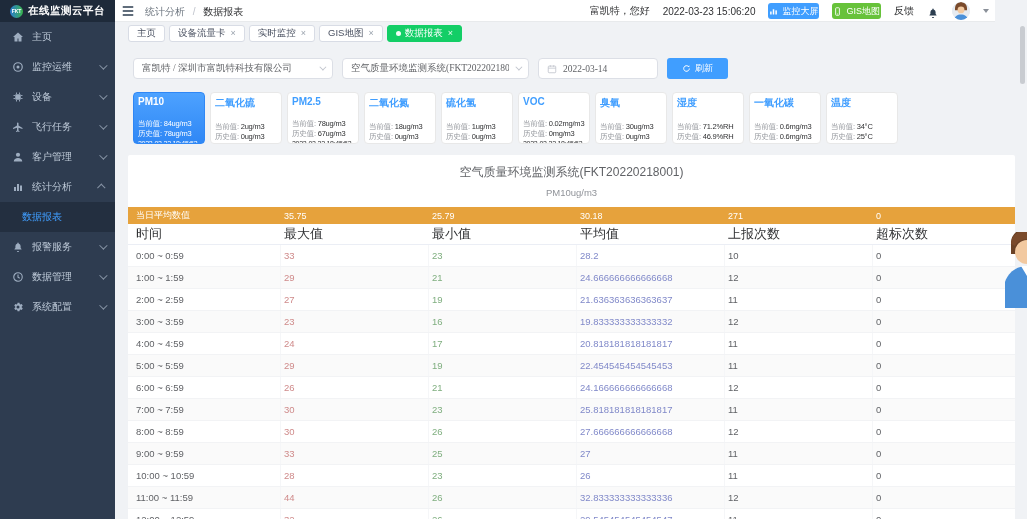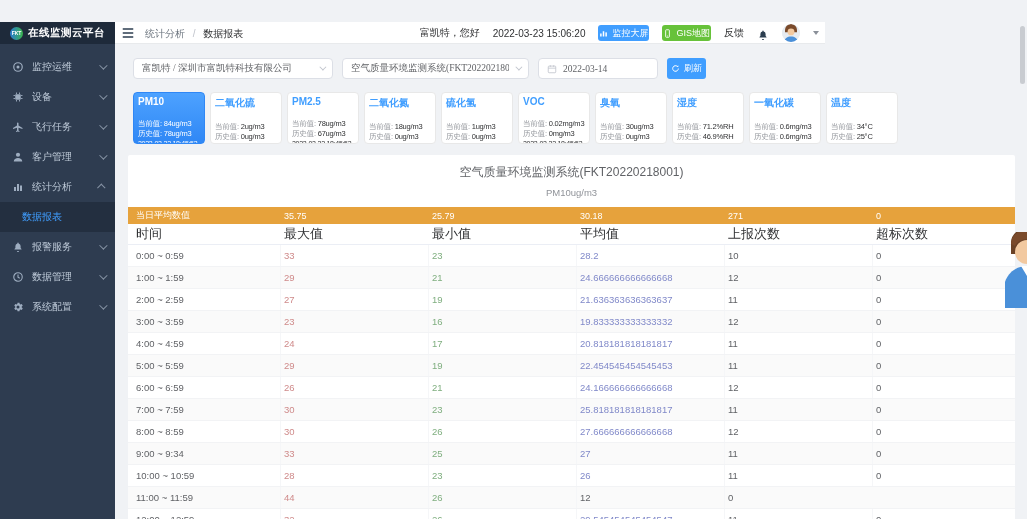--- a/index.html
+++ b/index.html
@@ -1,21 +1,21 @@
 <!DOCTYPE html>
 <html><head>
 <meta charset="utf-8">
 <style>
   * { margin:0; padding:0; box-sizing:border-box; }
   html,body { width:1027px; height:519px; overflow:hidden;
     font-family:"Liberation Sans","DejaVu Sans",sans-serif; background:#f0f2f5; position:relative; }
 
   
-  .topbar { position:absolute; left:0; top:0; width:825px; height:22px; background:#fff;
-    border-bottom:1px solid #e8eaec; z-index:5;margin-top:22px; }
+  .topbar { position:absolute; left:0; top:0; width:995px; height:22px; background:#fff;
+    border-bottom:1px solid #e8eaec; z-index:5; }
   .logo-strip { position:absolute; left:0; top:0; width:115px; height:22px; background:#1e2a3a;
     display:flex; align-items:center; gap:5px; padding-left:10px; }
   .logo-badge { width:13px; height:13px; border-radius:50%; background:linear-gradient(90deg,#2b7bd4,#39b54a);
     color:#fff; font-size:5px; font-weight:bold; display:flex; align-items:center; justify-content:center; }
   .logo-title { color:#fff; font-size:10.5px; font-weight:bold; letter-spacing:.5px; }
   .hamburger { position:absolute; left:121px; top:4px; width:14px; height:14px; color:#2c3e50; cursor:pointer; }
   .breadcrumb { position:absolute; left:145px; top:5px; font-size:10px; color:#6a737d; }
   .breadcrumb .sep { margin:0 5px; color:#c0c4cc; }
   .breadcrumb .crumb-last { color:#303133; }
   .topbar-right { position:absolute; right:6px; top:0; height:22px; display:flex; align-items:center; gap:13px; }
@@ -62,21 +62,21 @@
   .select-box { height:21px; background:#fff; border:1px solid #dcdfe6; border-radius:4px;
     display:flex; align-items:center; padding:0 8px; font-size:9.5px; color:#606266; cursor:pointer; }
   .select-box .sel-text { flex:1; white-space:nowrap; overflow:hidden; }
   .sel-chev { width:5px; height:5px; border-right:1.3px solid #c0c4cc; border-bottom:1.3px solid #c0c4cc;
     transform:rotate(45deg) translateY(-2px); margin-left:6px; flex:0 0 auto; }
   .w1 { width:200px; } .w2 { width:187px; }
   .date-box { width:120px; height:21px; background:#fff; border:1px solid #dcdfe6; border-radius:4px;
     display:flex; align-items:center; gap:6px; padding:0 8px; font-size:9.5px; color:#606266; cursor:pointer; }
   .date-box .cal { width:10px; height:10px; color:#c0c4cc; }
   .refresh-btn { height:21px; background:#409eff; border:none; border-radius:3px; color:#fff; font-size:9px;
-    display:flex; align-items:center; gap:4px; padding:0 4px; cursor:pointer; font-family:inherit; }
+    display:flex; align-items:center; gap:4px; padding:0 15px; cursor:pointer; font-family:inherit; }
   .refresh-btn svg { width:9px; height:9px; }
 
   
   .cards { position:absolute; left:18px; top:70px; display:flex; gap:5px; }
   .card { width:72px; height:52px; background:#fff; border:1px solid #e8e8e8; border-radius:4px;
     padding:3px 4px; cursor:pointer; overflow:hidden; }
   .card .c-name { font-size:10px; font-weight:bold; color:#409eff; margin-bottom:12px; white-space:nowrap; }
   .card .c-line { font-size:7.5px; color:#303133; white-space:nowrap; letter-spacing:-.2px; line-height:10px; }
   .card .c-line .lbl { color:#909399; }
   .card .c-time { font-size:7px; color:#303133; white-space:nowrap; letter-spacing:-.3px; margin-top:1px; }
@@ -511,39 +511,40 @@
         </div>
         <div class="grid-row data-row">
           <span class="cell col-0">8:00 ~ 8:59</span>
           <span class="cell col-1">30</span>
           <span class="cell col-2">26</span>
           <span class="cell col-3">27.666666666666668</span>
           <span class="cell col-4">12</span>
           <span class="cell col-5">0</span>
         </div>
         <div class="grid-row data-row">
-          <span class="cell col-0">9:00 ~ 9:34</span>
+          <span class="cell col-0">9:00 ~ 9:59</span>
           <span class="cell col-1">33</span>
           <span class="cell col-2">25</span>
           <span class="cell col-3">27</span>
           <span class="cell col-4">11</span>
           <span class="cell col-5">0</span>
         </div>
         <div class="grid-row data-row">
           <span class="cell col-0">10:00 ~ 10:59</span>
           <span class="cell col-1">28</span>
           <span class="cell col-2">23</span>
           <span class="cell col-3">26</span>
           <span class="cell col-4">11</span>
           <span class="cell col-5">0</span>
         </div>
         <div class="grid-row data-row">
           <span class="cell col-0">11:00 ~ 11:59</span>
           <span class="cell col-1">44</span>
           <span class="cell col-2">26</span>
+          <span class="cell col-3">32.833333333333336</span>
           <span class="cell col-4">12</span>
           <span class="cell col-5">0</span>
         </div>
         <div class="grid-row data-row">
           <span class="cell col-0">12:00 ~ 12:59</span>
           <span class="cell col-1">32</span>
           <span class="cell col-2">26</span>
           <span class="cell col-3">29.545454545454547</span>
           <span class="cell col-4">11</span>
           <span class="cell col-5">0</span>

